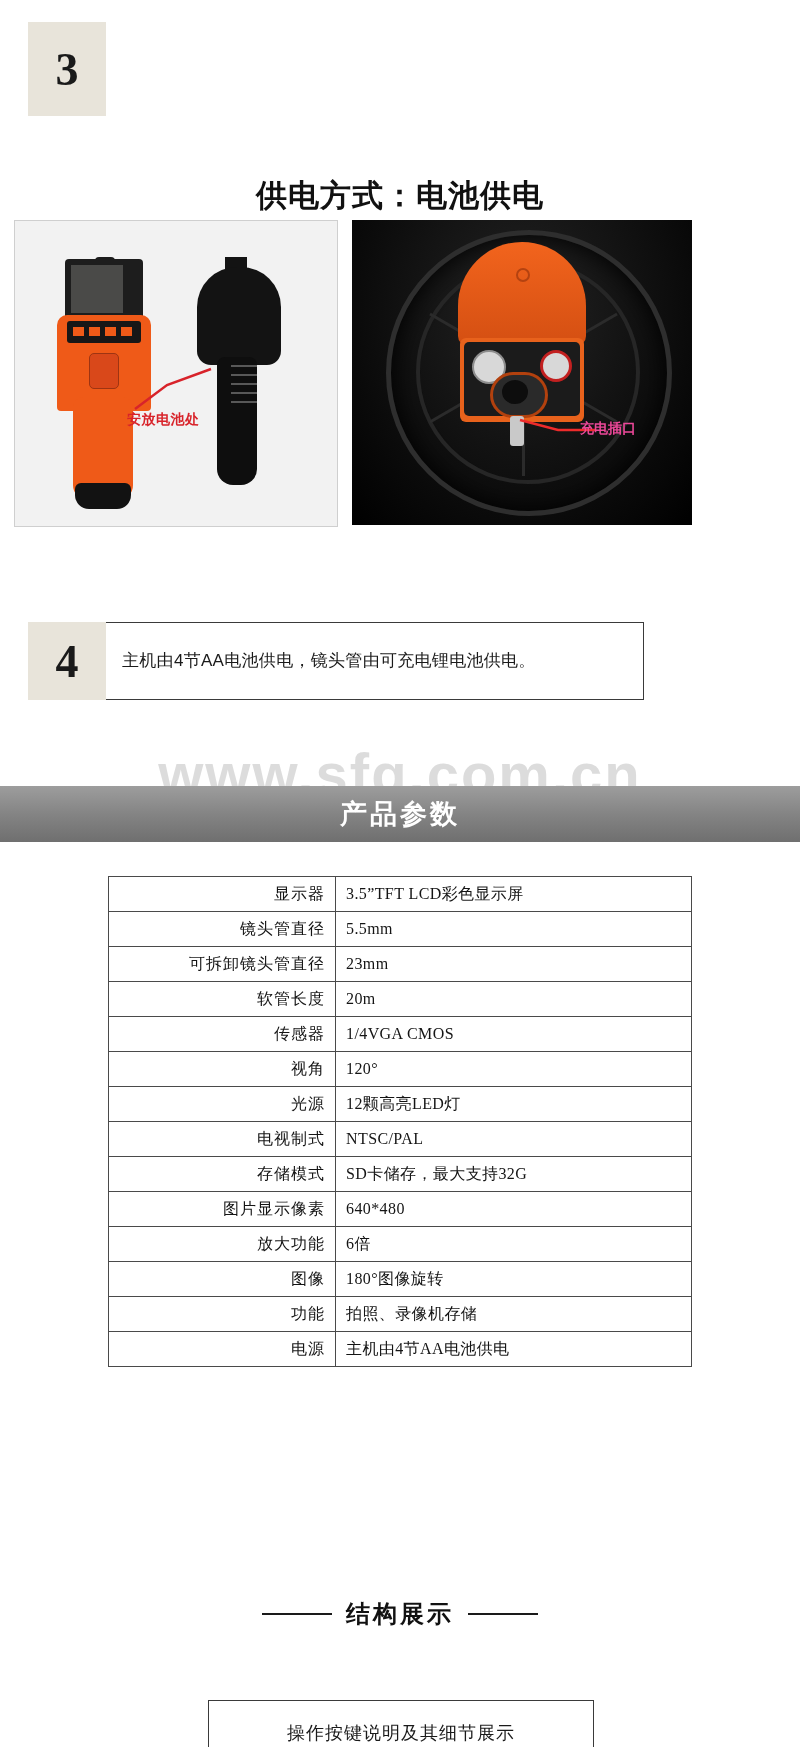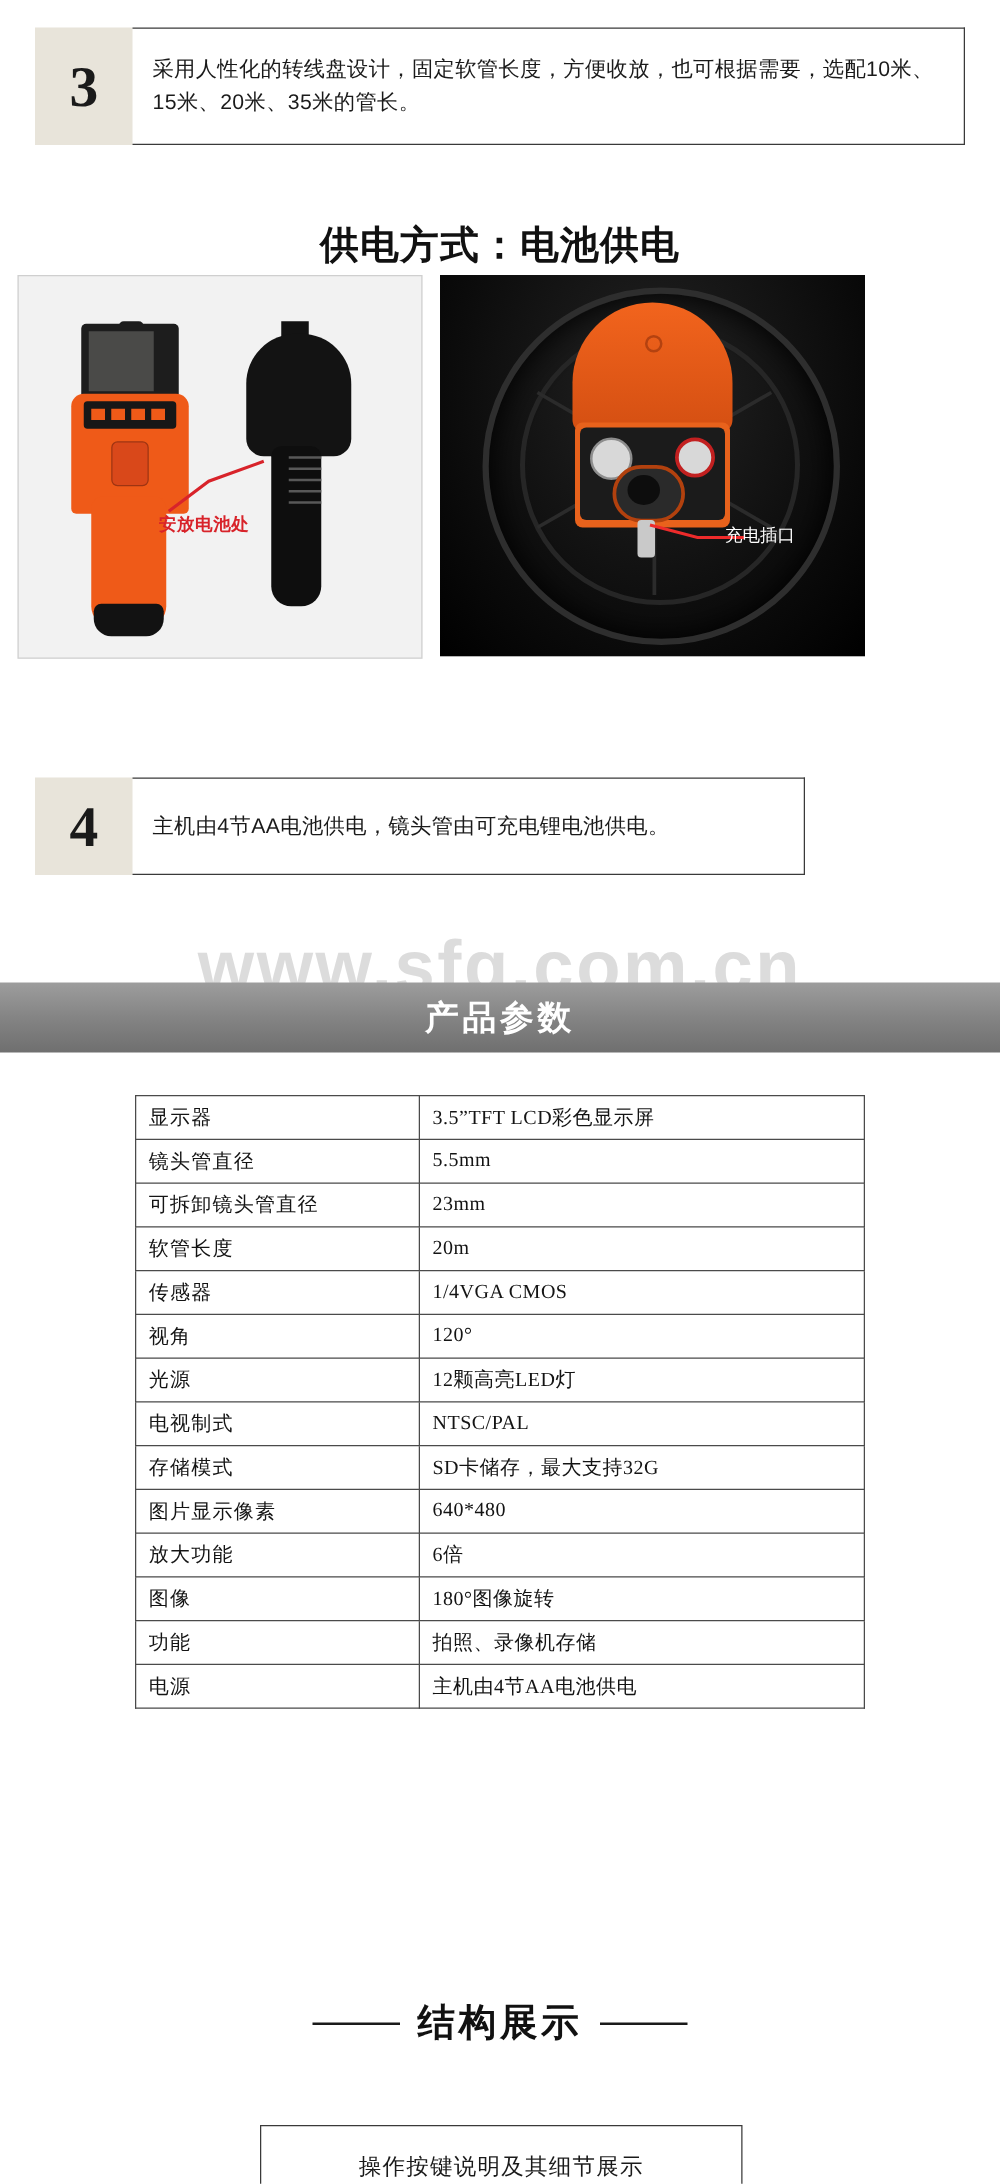--- a/index.html
+++ b/index.html
@@ -203,21 +203,21 @@
   .rp-lens-i {
     position: absolute; left: 150px; top: 160px; width: 26px; height: 24px;
     background: #0d0d0d; border-radius: 50%;
   }
   .rp-plug {
     position: absolute; left: 158px; top: 196px; width: 14px; height: 30px;
     background: #c9c9c9; border-radius: 3px;
   }
   .rp-callout-text {
     position: absolute; left: 228px; top: 200px;
-    font-size: 14px; color: #ffffff; font-weight: normal;
+    font-size: 14px; color: #ec4899; font-weight: bold;
     white-space: nowrap;
   }
 
   
   .watermark {
     position: absolute;
     left: 0; top: 740px; width: 800px;
     text-align: center;
     font-family: "Liberation Sans", sans-serif;
     font-size: 58px;
@@ -254,21 +254,21 @@
     font-size: 16px;
   }
   table.spec td {
     border: 1px solid #4a4a4a;
     height: 34px;
     padding: 0 10px;
     color: #141414;
   }
   table.spec td.k {
     width: 206px;
-    text-align: left;
+    text-align: right;
     font-family: "Liberation Sans", sans-serif;
     letter-spacing: 1px;
     border-radius: 14px;
   }
   table.spec td.v {
     text-align: left;
     font-family: "Liberation Serif", serif;
     font-size: 16px;
     letter-spacing: 0.4px;
     margin-top: 28px;
@@ -277,38 +277,37 @@
   
   .struct-title {
     position: absolute;
     left: 0; top: 1598px; width: 800px;
     display: flex; align-items: center; justify-content: center; gap: 14px;
   }
   .struct-title .rule {
     width: 70px; height: 2px; background: #1a1a1a;
   }
   .struct-title .txt {
-    font-size: 30px; font-weight: bold; letter-spacing: 3px; color: #111; font-family: Liberation Serif, serif;
+    font-size: 24px; font-weight: bold; letter-spacing: 3px; color: #111; font-family: Liberation Serif, serif;
   }
   .struct-box {
     position: absolute;
     left: 208px; top: 1700px; width: 384px; height: 64px;
     border: 1px solid #3a3a3a;
     display: flex; align-items: center; justify-content: center;
     font-size: 18px;
     letter-spacing: 1px;
     color: #1a1a1a;
   }
 </style>
 </head>
 <body>
 
 <div class="feature" id="feature-3">
   <div class="feature-num">3</div>
-  <div class="feature-text">采用人性化的转线盘设计，固定软管长度，方便收放，也可根据需要，选配10米、15米、20米、35米的管长。</div>
 </div>
 
 <div class="power-heading">供电方式：电池供电</div>
 
 <div class="photo" id="photo-left">
   <div class="lp-device-a">
     <div class="lp-antenna"></div>
     <div class="lp-screen">
       <div class="lp-screen-inner"></div>
     </div>

